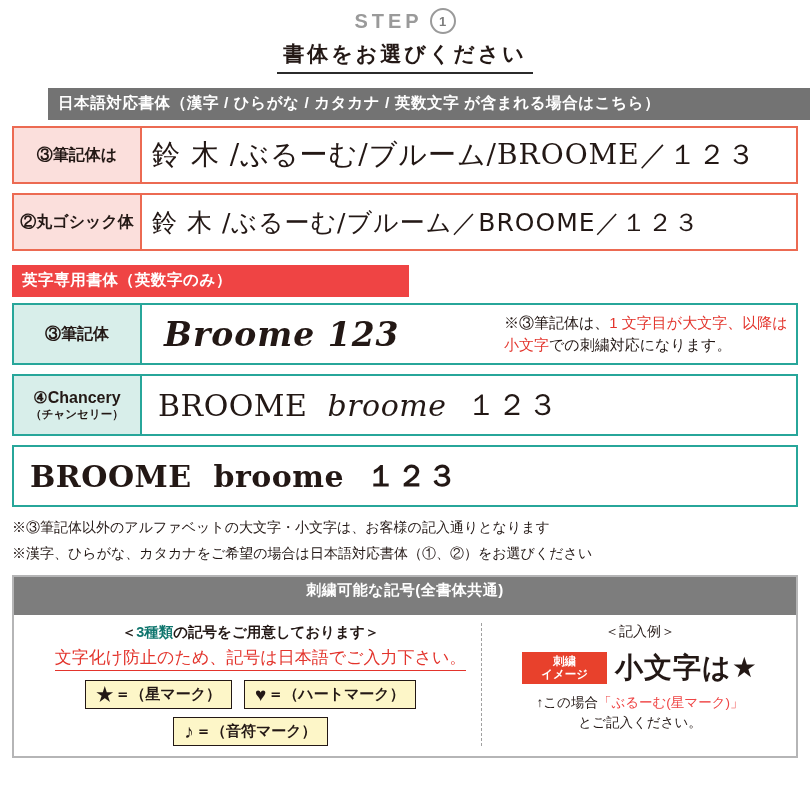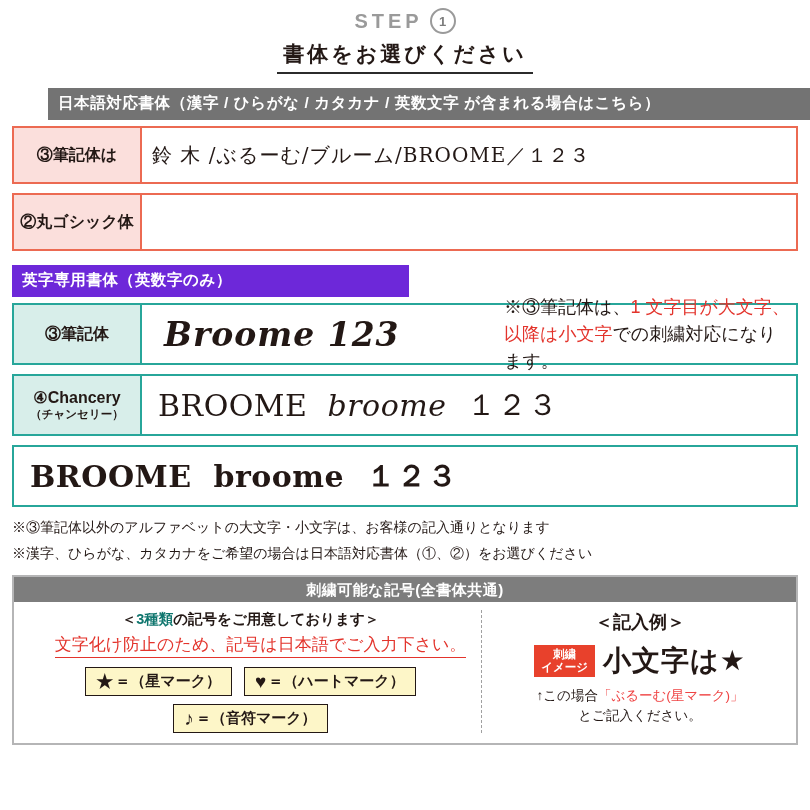--- a/index.html
+++ b/index.html
@@ -64,21 +64,21 @@
   .bar {
     margin-top: 14px;
     color: #ffffff;
     font-size: 15.5px;
     font-weight: bold;
     letter-spacing: 0.6px;
     padding: 5px 10px 6px 10px;
     box-sizing: border-box;
   }
   .bar-jp { background: #737373; width: 786px; margin-left: 36px; }
-  .bar-en { background: #6d28d9; width: 397px; }
+  .bar-en { background: #ef4444; width: 397px; }
 
   
   .rows { margin-top: 6px; }
   .frow {
     display: flex;
     align-items: stretch;
     box-sizing: border-box;
     width: 786px;
     margin-bottom: 9px;
   }
@@ -104,21 +104,21 @@
   .fsample {
     flex: 1 1 auto;
     display: flex;
     align-items: center;
     padding-left: 10px;
     overflow: hidden;
     white-space: nowrap;
   }
   .s-kaisho {
     font-family: "DejaVu Serif", serif;
-    font-size: 20px;
+    font-size: 28px;
     letter-spacing: 1px;
   }
   .s-maru {
     font-family: "DejaVu Sans", sans-serif;
     font-size: 25px;
     letter-spacing: 1px;
   }
   .s-script {
     font-family: "DejaVu Serif", serif;
     font-style: italic;
@@ -137,21 +137,21 @@
   .s-bodoni {
     font-family: "DejaVu Serif", serif;
     font-weight: bold;
     font-size: 30px;
     letter-spacing: 0.5px;
     padding-left: 16px;
   }
 
   .note-script {
     flex: 0 0 288px;
-    font-size: 18px;
+    font-size: 15px;
     line-height: 1.5;
     padding: 0 4px 0 6px;
     align-self: center;
     color: #231815;
   }
   .note-script .red { color: #e3342c; }
 
   
   .foot {
     margin-top: 4px;
@@ -166,21 +166,21 @@
     width: 786px;
     border: 2px solid #b5b5b6;
     box-sizing: border-box;
   }
   .symbox-head {
     background: #7d7d7d;
     color: #ffffff;
     text-align: center;
     font-size: 15px;
     font-weight: bold;
-    padding: 4px 0 2px 0;
+    padding: 4px 0 15px 0;
     letter-spacing: 0.5px;
   }
   .symbox-body {
     display: flex;
     padding: 8px 6px 10px 6px;
   }
   .sym-left {
     flex: 1 1 auto;
     text-align: center;
   }
@@ -217,35 +217,35 @@
   }
   .chip .gly { font-size: 19px; line-height: 1; }
   .sym-chips.row2 { margin-top: 8px; }
 
   .sym-right {
     flex: 0 0 300px;
     border-left: 1px dashed #a0a0a0;
     text-align: center;
     padding-left: 8px;
   }
-  .ex-title { font-size: 18px; font-weight: bold; }
+  .ex-title { font-size: 14px; font-weight: normal; }
   .ex-row {
     margin-top: 8px;
     display: flex;
     align-items: center;
     justify-content: center;
     gap: 8px;
   }
   .ex-tag {
     background: #e8412c;
     color: #fff;
     font-size: 11.5px;
     font-weight: bold;
     line-height: 1.15;
-    padding: 3px 7px;
+    padding: 3px 19px;
     text-align: center;
   }
   .ex-sample {
     font-family: "DejaVu Sans", sans-serif;
     font-weight: bold;
     font-size: 28px;
     letter-spacing: 1px;
   }
   .ex-note {
     margin-top: 6px;
@@ -271,20 +271,21 @@
 
   <div class="bar bar-jp">日本語対応書体（漢字 / ひらがな / カタカナ / 英数文字 が含まれる場合はこちら）</div>
 
   <div class="rows">
     <div class="frow jp">
       <div class="fname">③筆記体は</div>
       <div class="fsample s-kaisho">鈴 木 /ぶるーむ/ブルーム/BROOME／１２３</div>
     </div>
     <div class="frow jp">
       <div class="fname">②丸ゴシック体</div>
+      <div class="fsample s-maru">鈴 木 /ぶるーむ/ブルーム／BROOME／１２３</div>
     </div>
   </div>
 
   <div class="bar bar-en">英字専用書体（英数字のみ）</div>
 
   <div class="rows">
 
     <div class="frow en">
       <div class="fname">③筆記体</div>
       <div class="fsample s-script">Broome 123</div>

